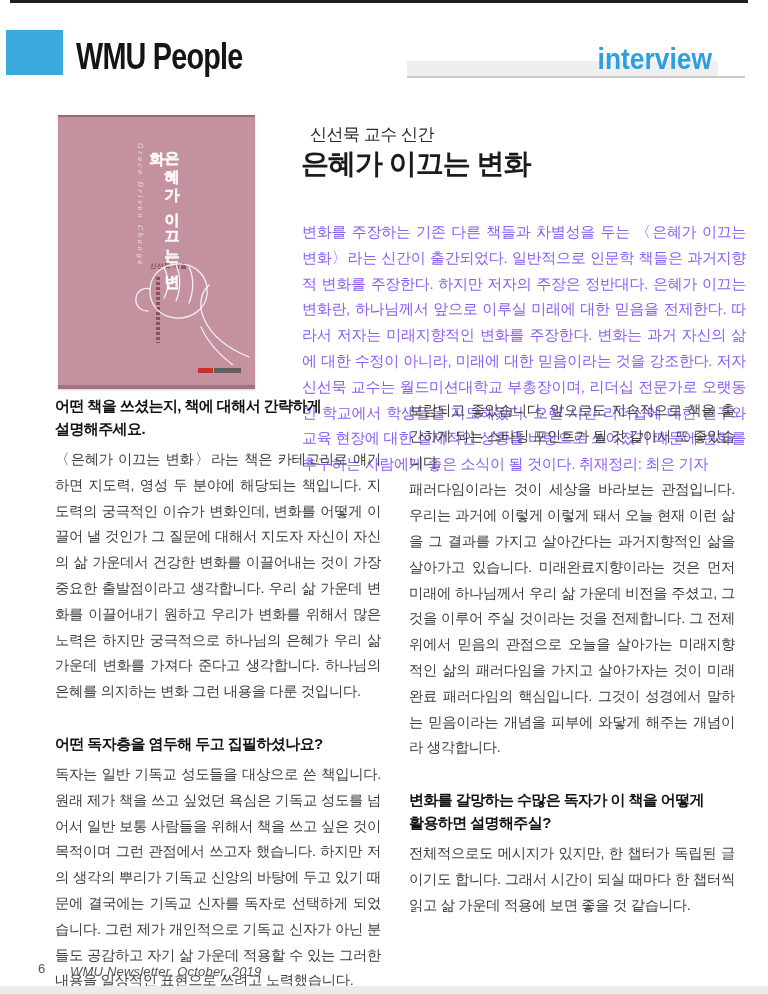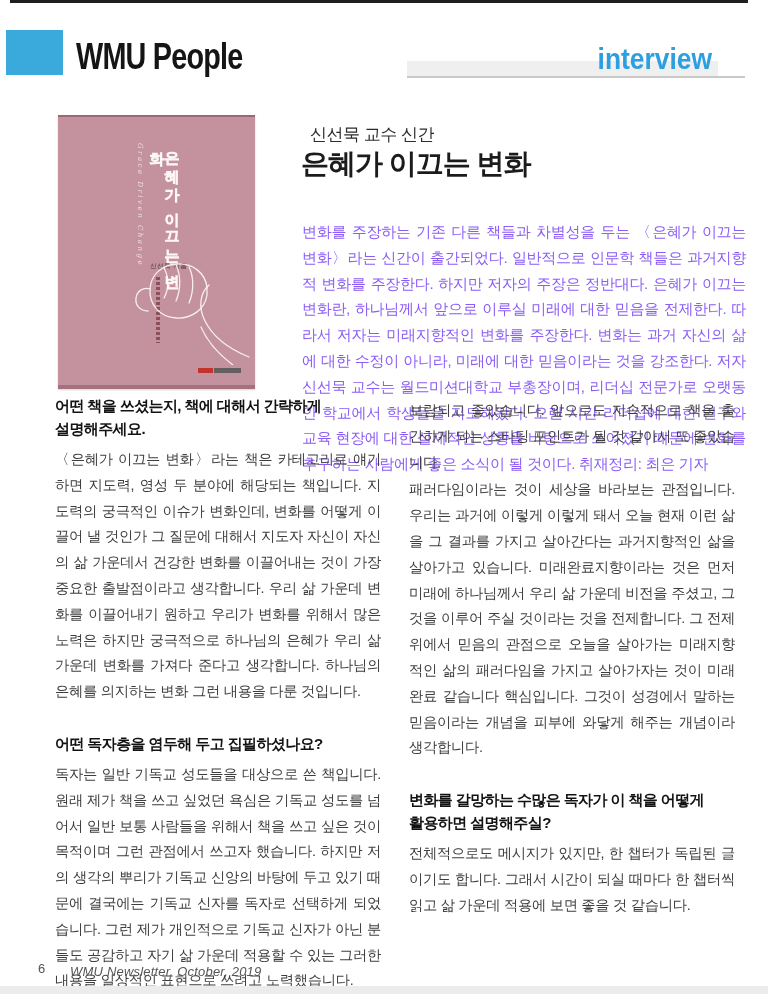--- a/index.html
+++ b/index.html
@@ -117,21 +117,21 @@
       <div class="q">어떤 독자층을 염두해 두고 집필하셨나요?</div>
       <div class="a">독자는 일반 기독교 성도들을 대상으로 쓴 책입니다. 원래 제가 책을 쓰고 싶었던 욕심은 기독교 성도를 넘어서 일반 보통 사람들을 위해서 책을 쓰고 싶은 것이 목적이며 그런 관점에서 쓰고자 했습니다. 하지만 저의 생각의 뿌리가 기독교 신앙의 바탕에 두고 있기 때문에 결국에는 기독교 신자를 독자로 선택하게 되었습니다. 그런 제가 개인적으로 기독교 신자가 아닌 분들도 공감하고 자기 삶 가운데 적용할 수 있는 그러한 내용을 일상적인 표현으로 쓰려고 노력했습니다.</div>
     </div>
 
   </div>
   <div class="col">
     <div class="qa">
       <div class="a cont">보람되고 좋았습니다. 앞으로도 지속적으로 책을 출간하게 되는 스타팅 포인트가 될 것 같아서 또 좋았습니다.</div>
     </div>
     <div class="qa">
-      <div class="a">패러다임이라는 것이 세상을 바라보는 관점입니다. 우리는 과거에 이렇게 이렇게 돼서 오늘 현재 이런 삶을 그 결과를 가지고 살아간다는 과거지향적인 삶을 살아가고 있습니다. 미래완료지향이라는 것은 먼저 미래에 하나님께서 우리 삶 가운데 비전을 주셨고, 그것을 이루어 주실 것이라는 것을 전제합니다. 그 전제 위에서 믿음의 관점으로 오늘을 살아가는 미래지향적인 삶의 패러다임을 가지고 살아가자는 것이 미래완료 같습니다 핵심입니다. 그것이 성경에서 말하는 믿음이라는 개념을 피부에 와닿게 해주는 개념이라 생각합니다.</div>
+      <div class="a">패러다임이라는 것이 세상을 바라보는 관점입니다. 우리는 과거에 이렇게 이렇게 돼서 오늘 현재 이런 삶을 그 결과를 가지고 살아간다는 과거지향적인 삶을 살아가고 있습니다. 미래완료지향이라는 것은 먼저 미래에 하나님께서 우리 삶 가운데 비전을 주셨고, 그것을 이루어 주실 것이라는 것을 전제합니다. 그 전제 위에서 믿음의 관점으로 오늘을 살아가는 미래지향적인 삶의 패러다임을 가지고 살아가자는 것이 미래완료 패러다임의 핵심입니다. 그것이 성경에서 말하는 믿음이라는 개념을 피부에 와닿게 해주는 개념이라 생각합니다.</div>
     </div>
     <div class="qa">
       <div class="q">변화를 갈망하는 수많은 독자가 이 책을 어떻게 활용하면 설명해주실?</div>
       <div class="a">전체적으로도 메시지가 있지만, 한 챕터가 독립된 글이기도 합니다. 그래서 시간이 되실 때마다 한 챕터씩 읽고 삶 가운데 적용에 보면 좋을 것 같습니다.</div>
     </div>
 
   </div>
 </div>
 
 <div class="footer-num">6</div>

